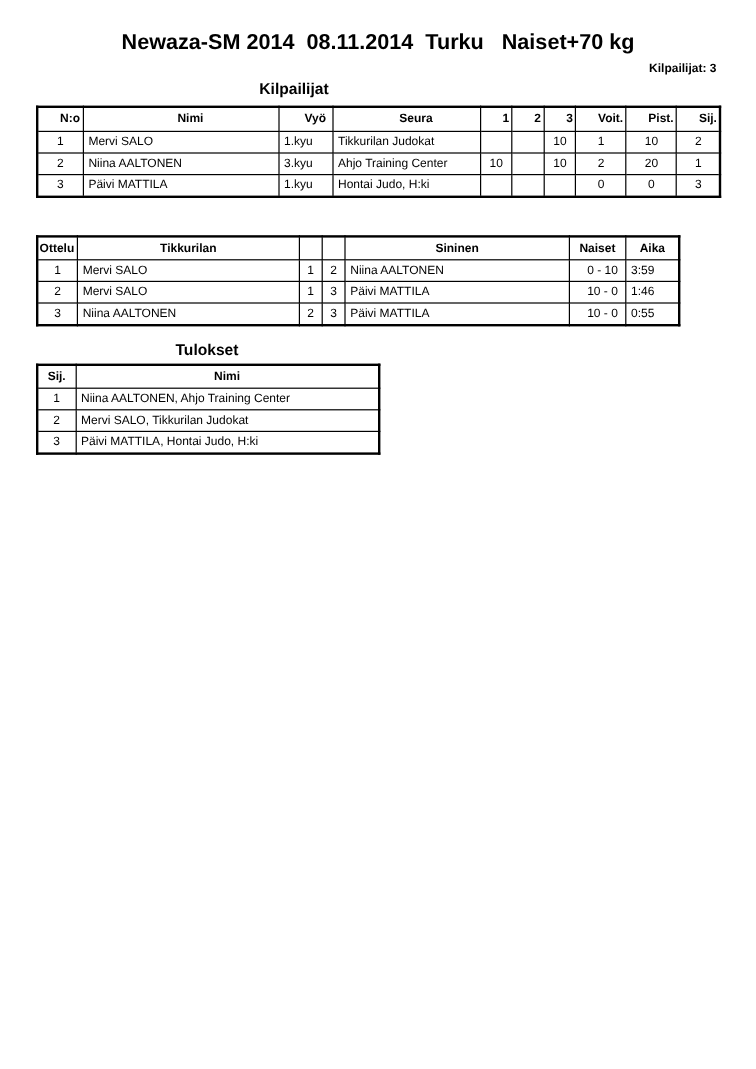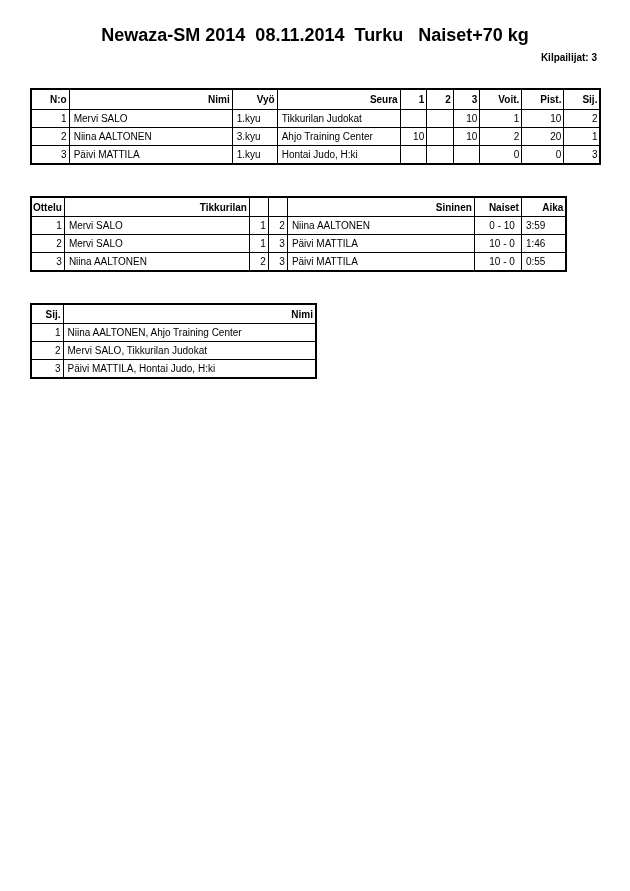--- a/index.html
+++ b/index.html
@@ -55,32 +55,33 @@
     padding: 0 2px;
     white-space: nowrap;
     overflow: hidden;
     vertical-align: middle;
   }
   th { font-weight: bold; text-align: center; height: 18px; }
   #t-kilpailijat th { height: 19px; padding-left: 18px; }
   td { height: 17px; font-weight: normal; }
 
   .al { text-align: left;  padding-left: 4px; }
-  .ac { text-align: right; }
+  .ac { text-align: center; }
   .ar { text-align: right; padding-right: 6px; }
   .hl { text-align: left;  padding-left: 1px; }
 </style>
 </head>
 <body>
 
 <div class="page">
 
   <div class="title">Newaza-SM 2014  08.11.2014  Turku   Naiset+70 kg</div>
   <div class="count">Kilpailijat: 3</div>
 
+  <div class="sec" id="h-kilpailijat">Kilpailijat</div>
 
   <table id="t-kilpailijat">
     <colgroup>
       <col style="width:22px">
         <col style="width:163px">
         <col style="width:45px">
         <col style="width:123px">
       <col style="width:19px">
         <col style="width:19px">
         <col style="width:19px">
@@ -188,20 +189,21 @@
         <td class="al">Niina AALTONEN</td>
         <td class="ac">2</td>
         <td class="ac">3</td>
         <td class="al">Päivi MATTILA</td>
         <td class="ar">10 - 0</td>
         <td class="al">0:55</td>
       </tr>
     </tbody>
   </table>
 
+  <div class="sec" id="h-tulokset">Tulokset</div>
 
   <table id="t-tulokset">
     <colgroup>
       <col style="width:32px">
         <col style="width:253px">
     </colgroup>
     <thead>
       <tr>
         <th class="ac">Sij.</th>
         <th class="ac">Nimi</th>

